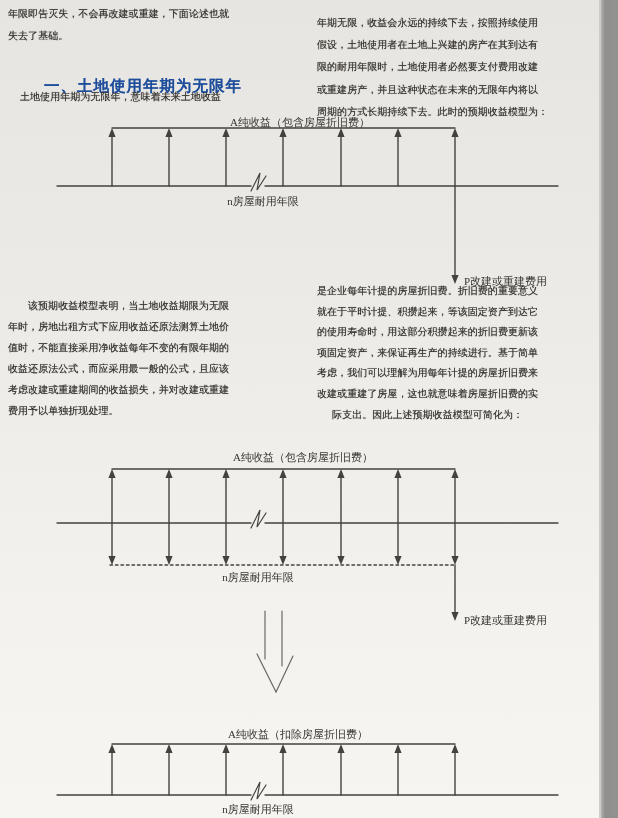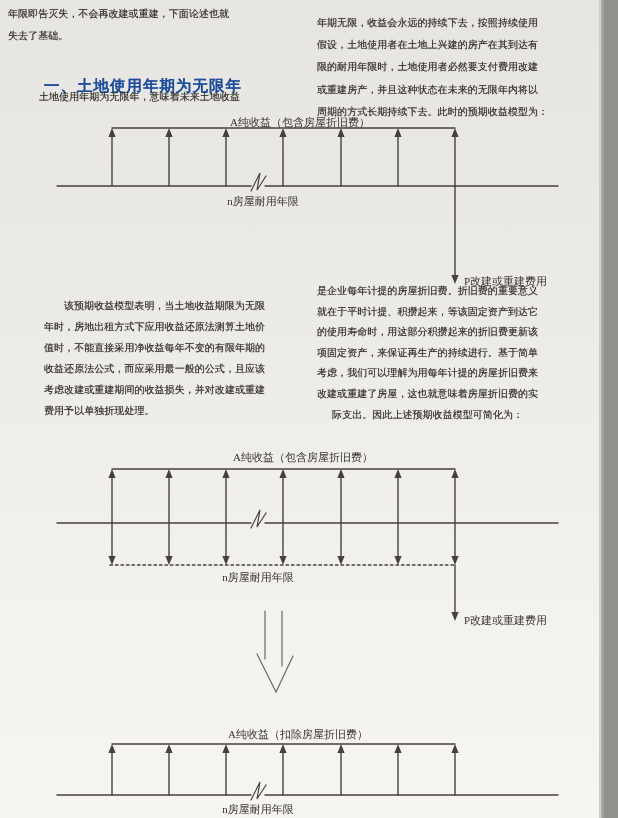--- a/index.html
+++ b/index.html
@@ -15,21 +15,21 @@
   .txt{
     position:absolute;
     margin:0;
     white-space:pre;
     font-size:10px;
     letter-spacing:0.05px;
     color:#36332f;
     text-shadow:0 0 0.7px rgba(70,64,58,.75);
   }
   .lh-top{line-height:22.2px;}
-  .lh-mid{line-height:21px;margin-left:36px;}
+  .lh-mid{line-height:21px;}
   .lh-mid2{line-height:20.6px;}
   .ind{text-indent:2em;}
   .heading{
     position:absolute;left:28px;top:60px;margin:16px;
     font-family:"Liberation Sans","DejaVu Sans",sans-serif;
     font-size:15.5px;font-weight:bold;color:#1d4d9b;
     letter-spacing:1px;
     text-shadow:0 0 0.6px rgba(29,77,155,.6);
   }
   .diagram{position:absolute;left:0;}
@@ -46,21 +46,21 @@
 </head>
 <body>
 
 <div class="page">
 
   <p class="txt lh-top" style="left:8px;top:3px;">年限即告灭失，不会再改建或重建，下面论述也就
 失去了基础。</p>
 
   <h2 class="heading">一、土地使用年期为无限年</h2>
 
-  <p class="txt lh-top ind" style="left:19px;top:86px;">土地使用年期为无限年，意味着未来土地收益</p>
+  <p class="txt lh-top ind" style="left:0;top:86px;">土地使用年期为无限年，意味着未来土地收益</p>
 
   <p class="txt lh-mid ind" style="left:8px;top:295px;">该预期收益模型表明，当土地收益期限为无限
 年时，房地出租方式下应用收益还原法测算土地价
 值时，不能直接采用净收益每年不变的有限年期的
 收益还原法公式，而应采用最一般的公式，且应该
 考虑改建或重建期间的收益损失，并对改建或重建
 费用予以单独折现处理。</p>
 
 
   <p class="txt lh-top" style="left:317px;top:12px;">年期无限，收益会永远的持续下去，按照持续使用

